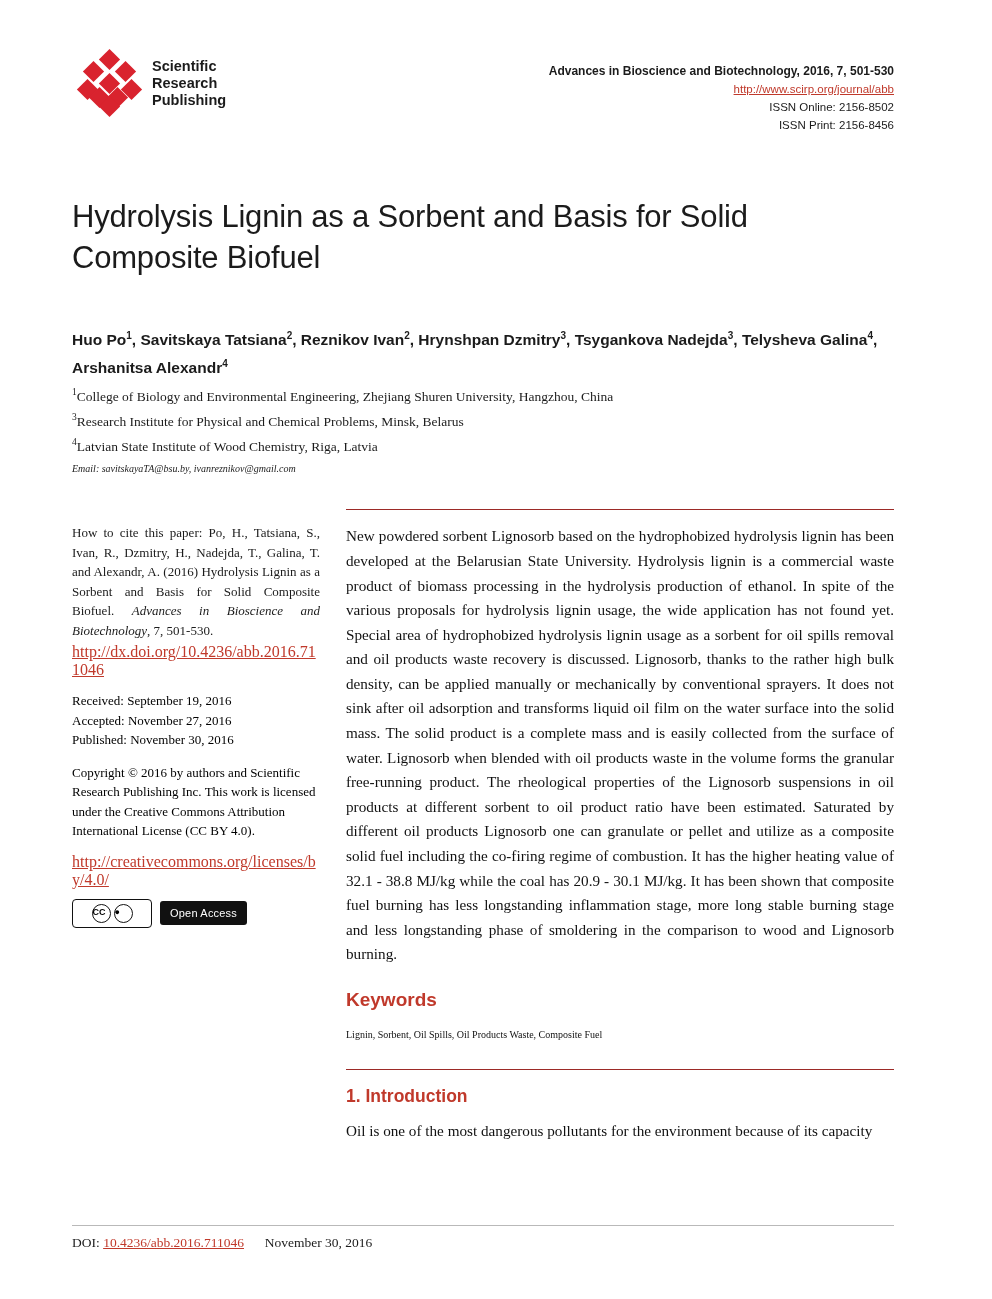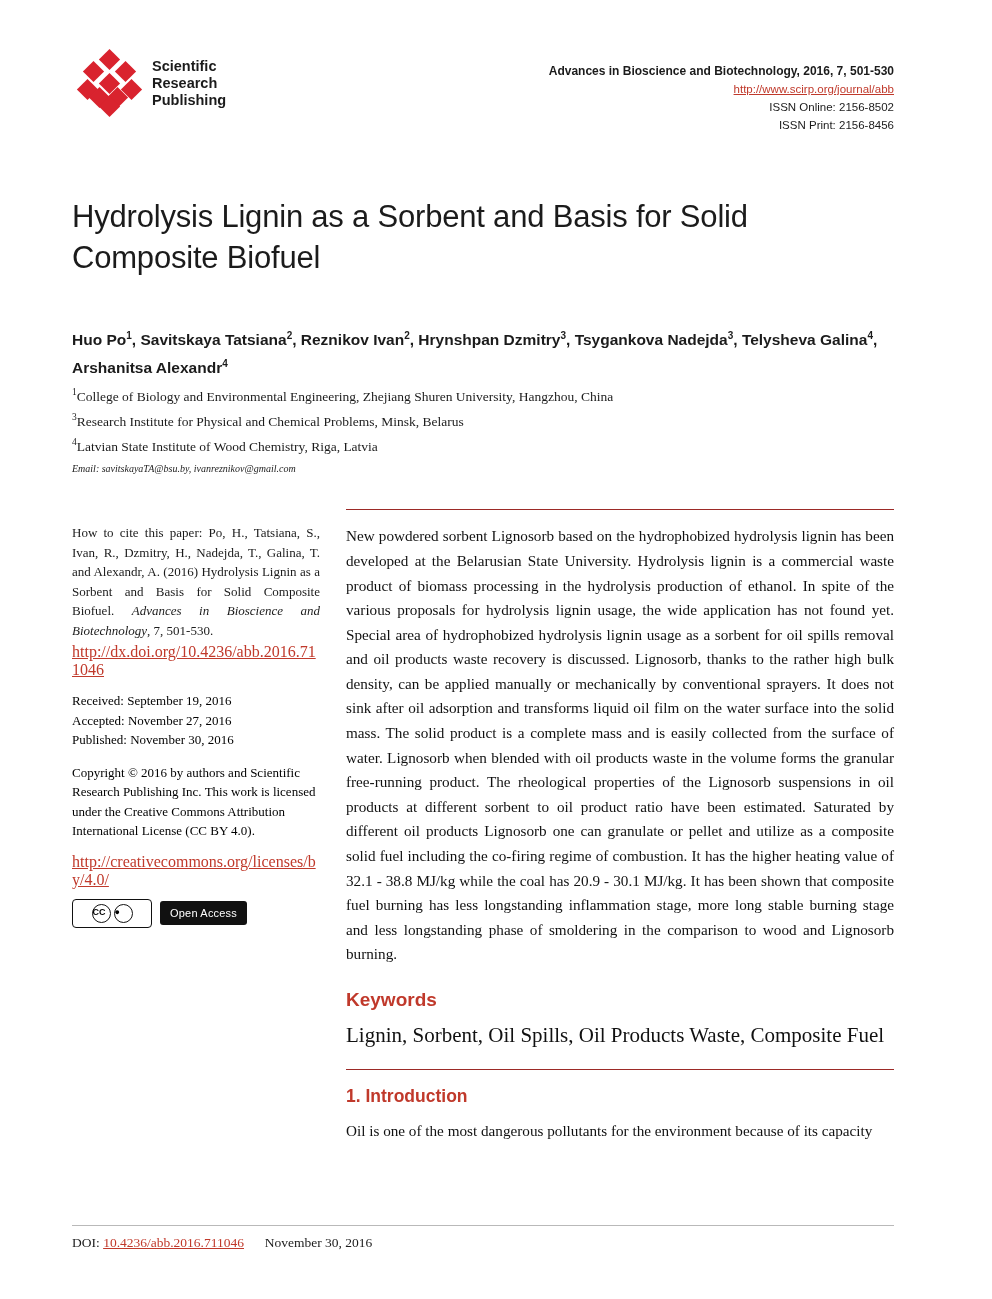--- a/index.html
+++ b/index.html
@@ -200,21 +200,21 @@
   h2.kw-head {
     margin-top: 22px;
   }
   .abstract-text {
     font-size: 15.2px;
     line-height: 24.6px;
     text-align: justify;
     color: #111;
   }
   .keywords-text {
-    font-size: 21px;
+    font-size: 10px;
     line-height: 24px;
     color: #111;
     margin-top: 2px;
   }
   .rule-mid {
     border-top: 1.6px solid #9c2a27;
     margin: 22px 0 16px 0;
   }
   h3.intro-head {
     font-family: "Liberation Sans", sans-serif;

